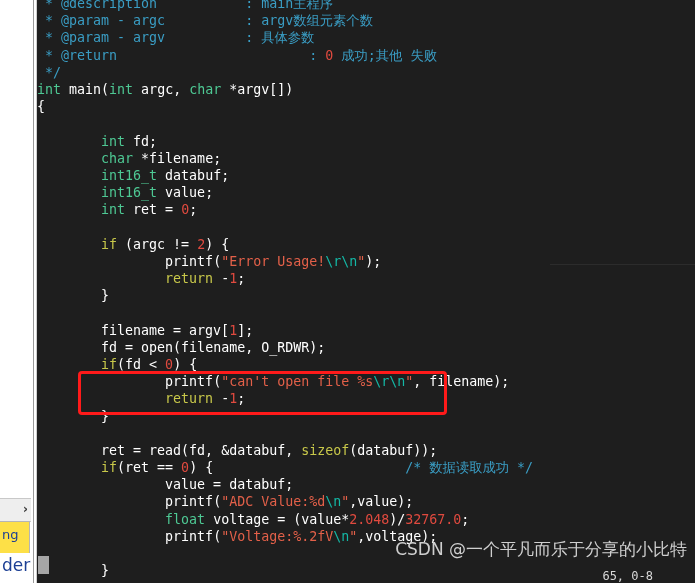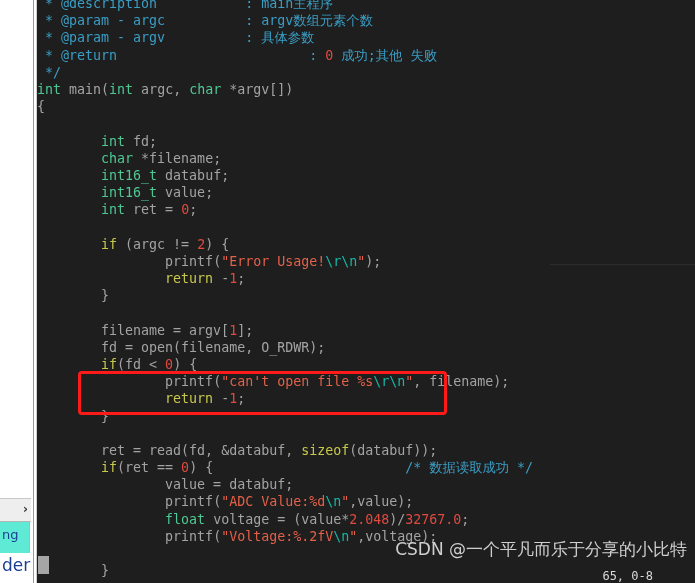--- a/index.html
+++ b/index.html
@@ -48,21 +48,21 @@
     font-size: 12px;
     font-weight: bold;
     color: #3a3a3a;
   }
   #panel-row-ng {
     position: absolute;
     left: 0;
     top: 521px;
     width: 30px;
     height: 44px;
-    background: #5eead4;
+    background: #fde047;
     border: 1px solid #b5b5b5;
     border-left: none;
     box-sizing: border-box;
   }
   #panel-row-ng .txt {
     position: absolute;
     left: 2px;
     top: 5px;
     font-family: "DejaVu Sans", sans-serif;
     font-size: 13px;
@@ -130,21 +130,21 @@
   }
   #code .ln { display: block; height: 17.2px; }
 
   
   .cmt  { color: #3a9dc4; }
   .kw   { color: #4ec994; }   
   .ctl  { color: #c8c84a; }
   .str  { color: #e36049; }
   .esc  { color: #14b8a6; }
   .num  { color: #e04a3f; }
-  .plain{ color: #a3a3a3; }
+  .plain{ color: #ffffff; }
   .so   { color: #c8c84a; }
 
   
   #red-box {
     position: absolute;
     left: 78px;
     top: 371px;
     width: 369px;
     height: 44px;
     border: 3px solid #ff1a1a;

